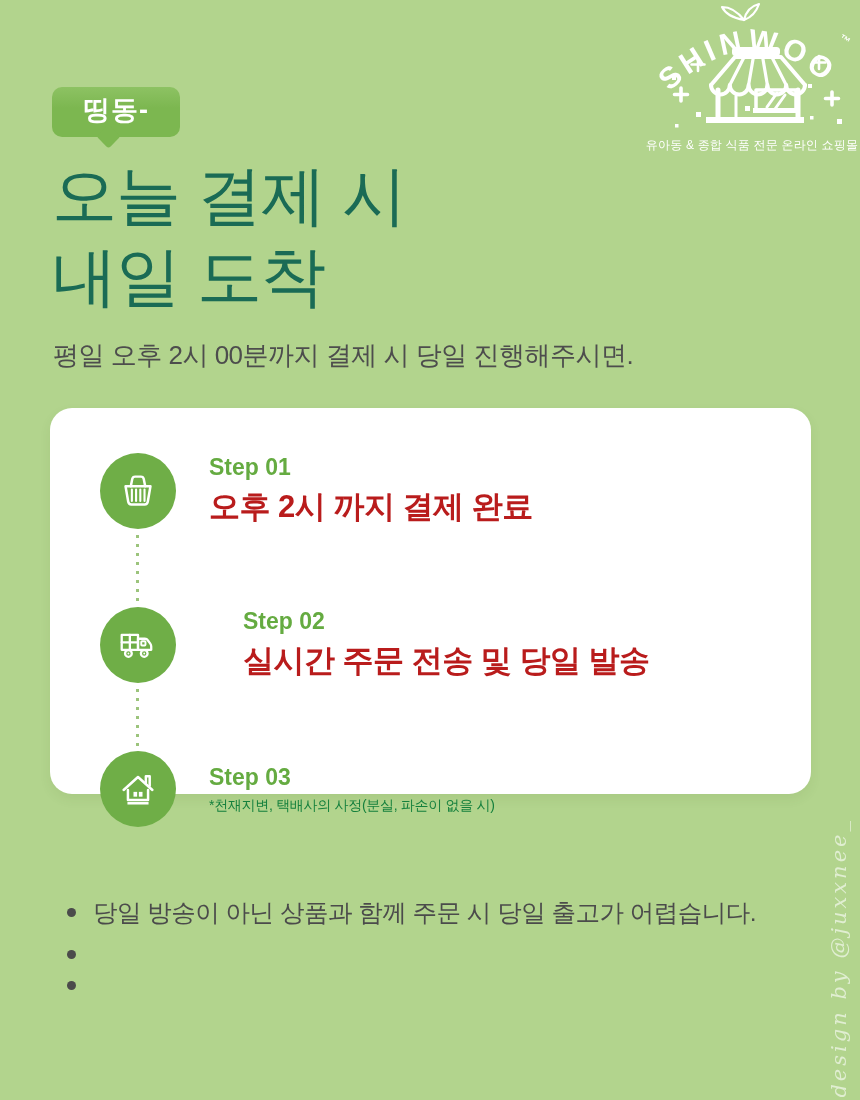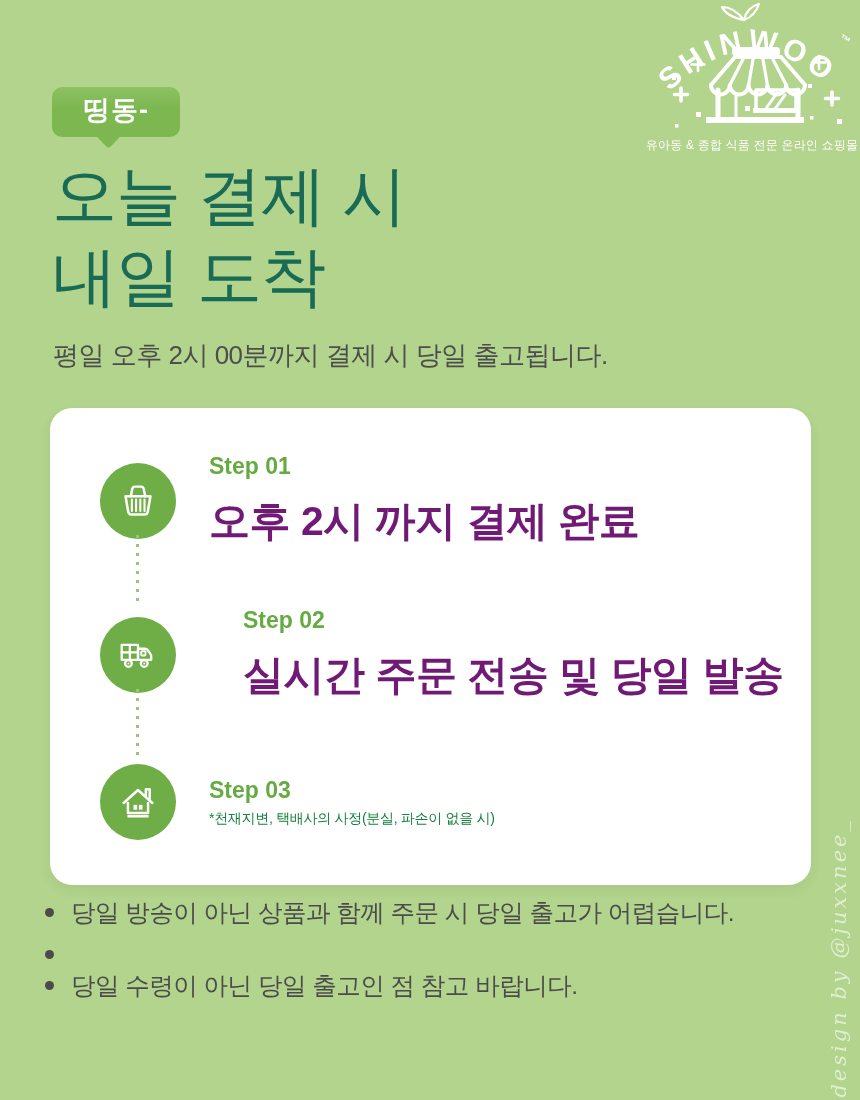--- a/index.html
+++ b/index.html
@@ -37,45 +37,45 @@
     font-size:65px; font-weight:400; color:#1a6b55;
     line-height:1.24; letter-spacing:-1px;
   }
   .hero-subtitle {
     position:absolute; left:53px; top:338px;
     font-size:26px; color:#4d4d4d; letter-spacing:-0.5px;
   }
 
   
   .card {
-    position:absolute; left:50px; top:408px; width:761px; height:477px;
+    position:absolute; left:50px; top:408px; width:761px; height:386px;
     background:#ffffff; border-radius:22px;
     box-shadow:0 5px 12px rgba(60,90,30,0.08);
   }
   .step { position:absolute; left:50px; display:flex; align-items:center; }
   .step1 { top:45px; }
   .step2 { top:199px;gap:34px; }
-  .step3 { top:356px; }
+  .step3 { top:343px; }
   .step-circle {
     width:76px; height:76px; border-radius:50%; background:#6fae47;
     display:flex; align-items:center; justify-content:center; flex:none;
   }
   .step-text { margin-left:33px; }
   .step-label { font-size:23px; font-weight:700; color:#65ab41; }
-  .step-title { font-size:41px; font-weight:700; color:#701a75; margin-top:14px; letter-spacing:-0.5px; }
+  .step-title { font-size:31px; font-weight:700; color:#b91c1c; margin-top:5px; letter-spacing:-0.5px; }
   .step-note { font-size:14px; color:#15803d; margin-top:6px; letter-spacing:-0.3px; }
   .connector {
     position:absolute; left:86px; width:3px;
     background:repeating-linear-gradient(to bottom,#9cc47c 0 3px,transparent 3px 9px);
   }
   .connector.c1 { top:127px; height:66px; }
   .connector.c2 { top:281px; height:66px; }
 
   
-  .notices { position:absolute; left:36px; top:897px; }
+  .notices { position:absolute; left:58px; top:897px; }
   .notice { display:flex; align-items:flex-start; margin-bottom:11px; }
   .notice .dot {
     width:9px; height:9px; border-radius:50%; background:#4b4b4b;
     margin:11px 17px 0 9px; flex:none;
   }
   .notice .txt { font-size:24.5px; line-height:31px; color:#4b4b4b; letter-spacing:-0.5px; }
 
   
   .watermark {
     position:absolute; right:9px; bottom:2px;
@@ -135,21 +135,21 @@
         <rect x="164" y="116" width="3.5" height="3.5" stroke="none"></rect>
       </g>
     </svg>
     <div class="logo-tagline">유아동 &amp; 종합 식품 전문 온라인 쇼핑몰</div>
   </div>
 
   <div class="hero-title">
     <div>오늘 결제 시</div>
     <div>내일 도착</div>
   </div>
-  <div class="hero-subtitle">평일 오후 2시 00분까지 결제 시 당일 출고됩니다.</div>
+  <div class="hero-subtitle">평일 오후 2시 00분까지 결제 시 당일 진행해주시면.</div>
 
   <div class="card">
 
     <div class="step step1">
       <div class="step-circle">
         <svg width="46" height="46" viewBox="0 0 48 48" stroke="#ffffff" fill="none" stroke-width="2.6" stroke-linejoin="round" stroke-linecap="round">
           <path d="M16.5,19 L18,11.5 Q18.5,9 21,9 H27 Q29.5,9 30,11.5 L31.5,19"></path>
           <path d="M11,19 H37 L34.2,35.3 Q33.7,38 31,38 H17 Q14.3,38 13.8,35.3 Z"></path>
           <path d="M17.6,22.5 V34.5 M22,22.5 V34.5 M26.4,22.5 V34.5 M30.8,22.5 V34.5" stroke-width="2.2"></path>
         </svg>
@@ -203,19 +203,18 @@
   <div class="notices">
     <div class="notice">
       <span class="dot"></span>
       <span class="txt">당일 방송이 아닌 상품과 함께 주문 시 당일 출고가 어렵습니다.</span>
     </div>
     <div class="notice">
       <span class="dot"></span>
     </div>
     <div class="notice">
       <span class="dot"></span>
-      <span class="txt">당일 수령이 아닌 당일 출고인 점 참고 바랍니다.</span>
     </div>
   </div>
 
   <div class="watermark">design by @juxxnee_</div>
 
 </div>
 
 </body></html>

